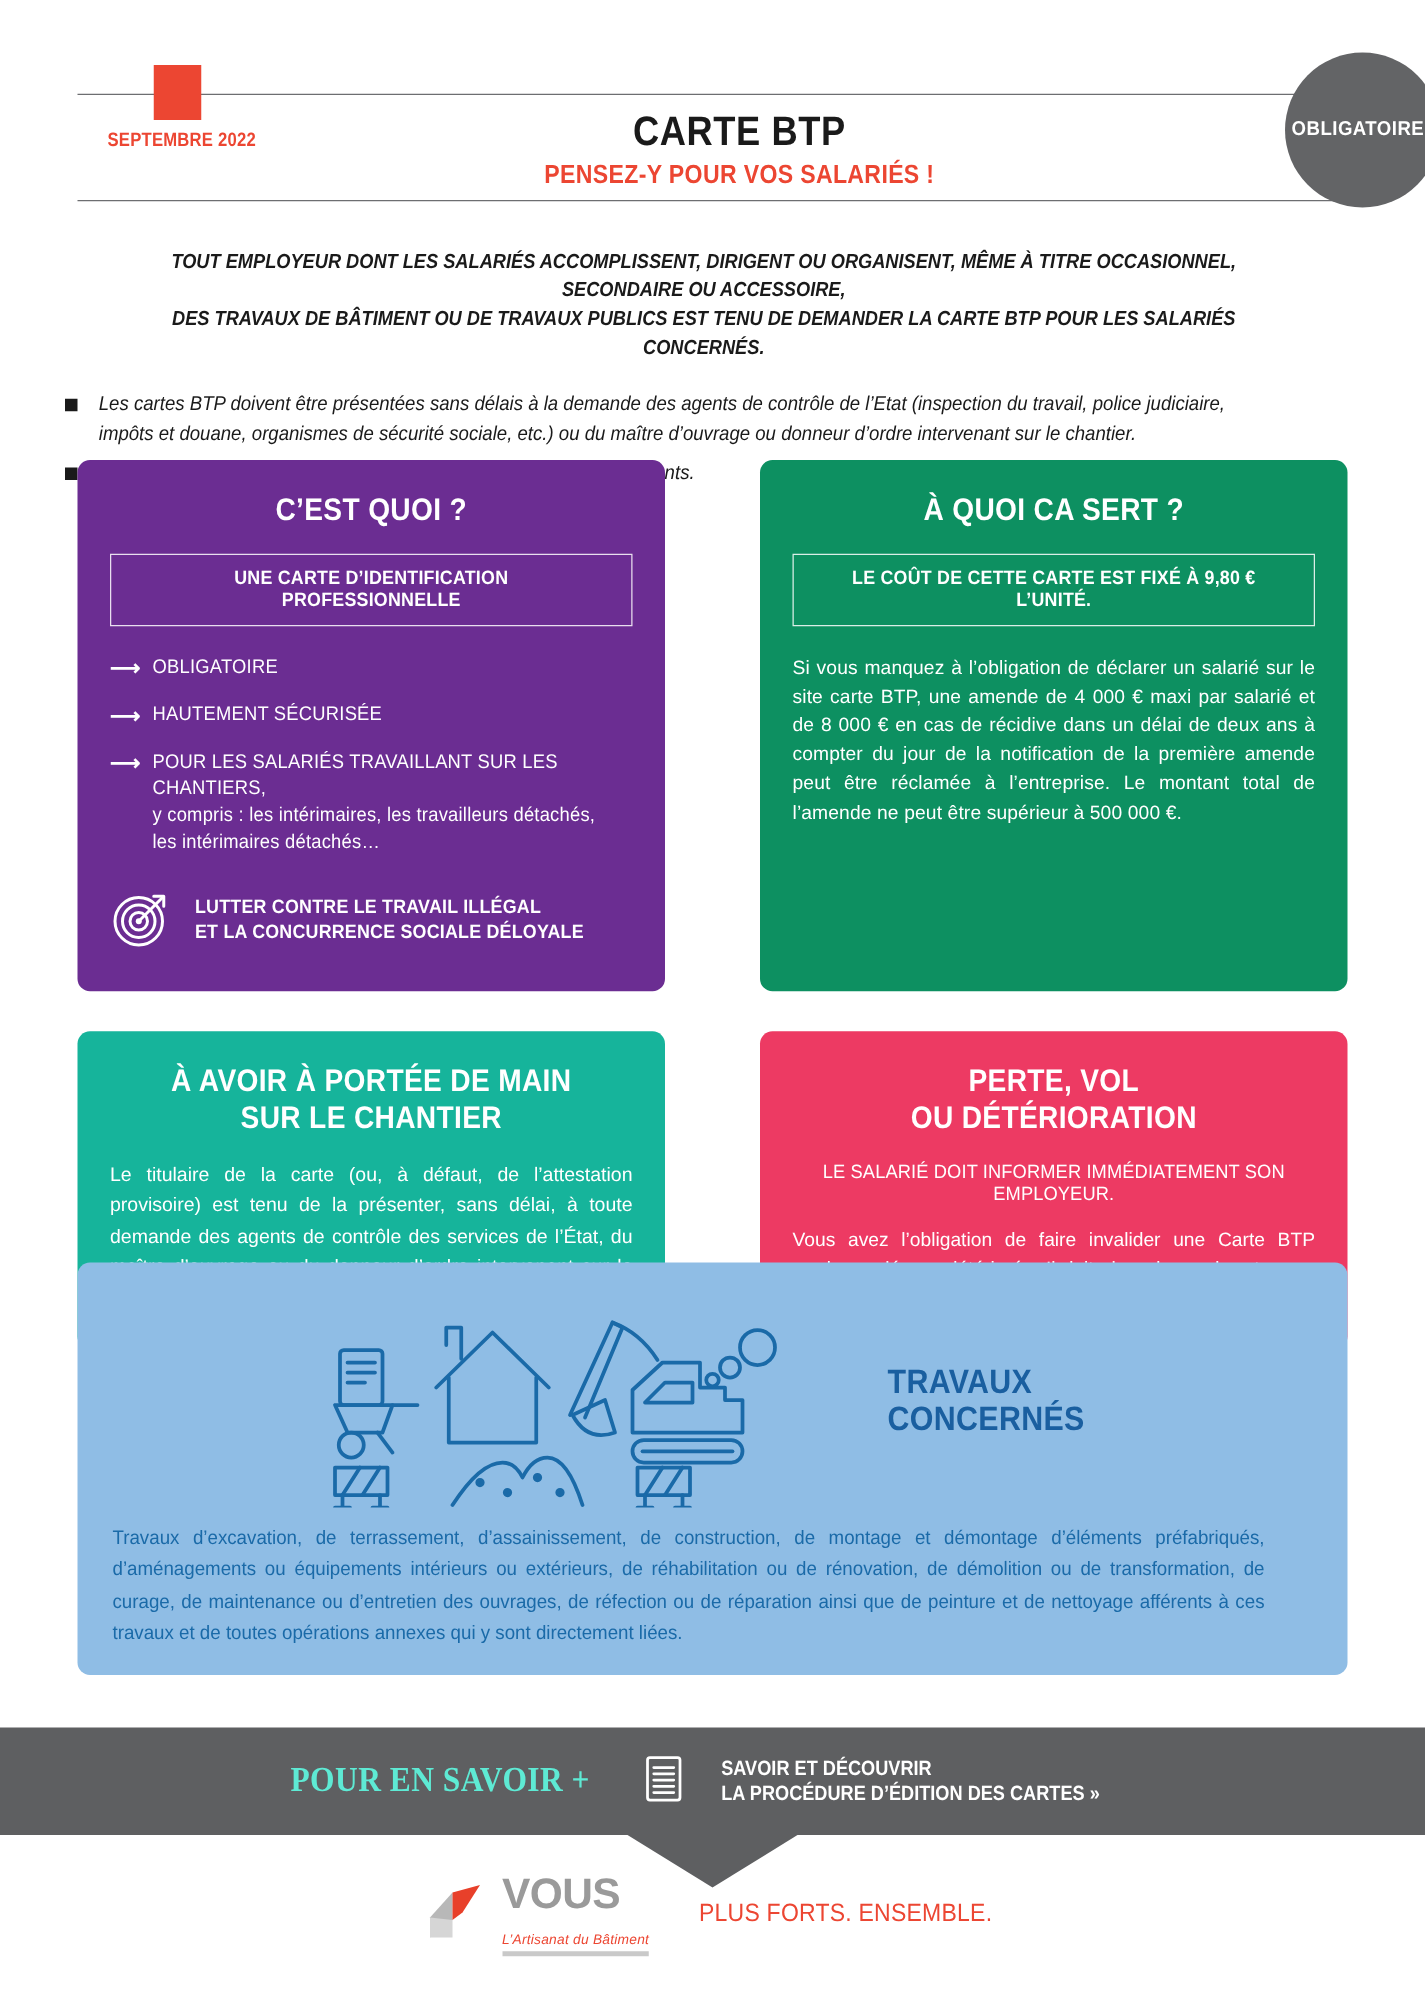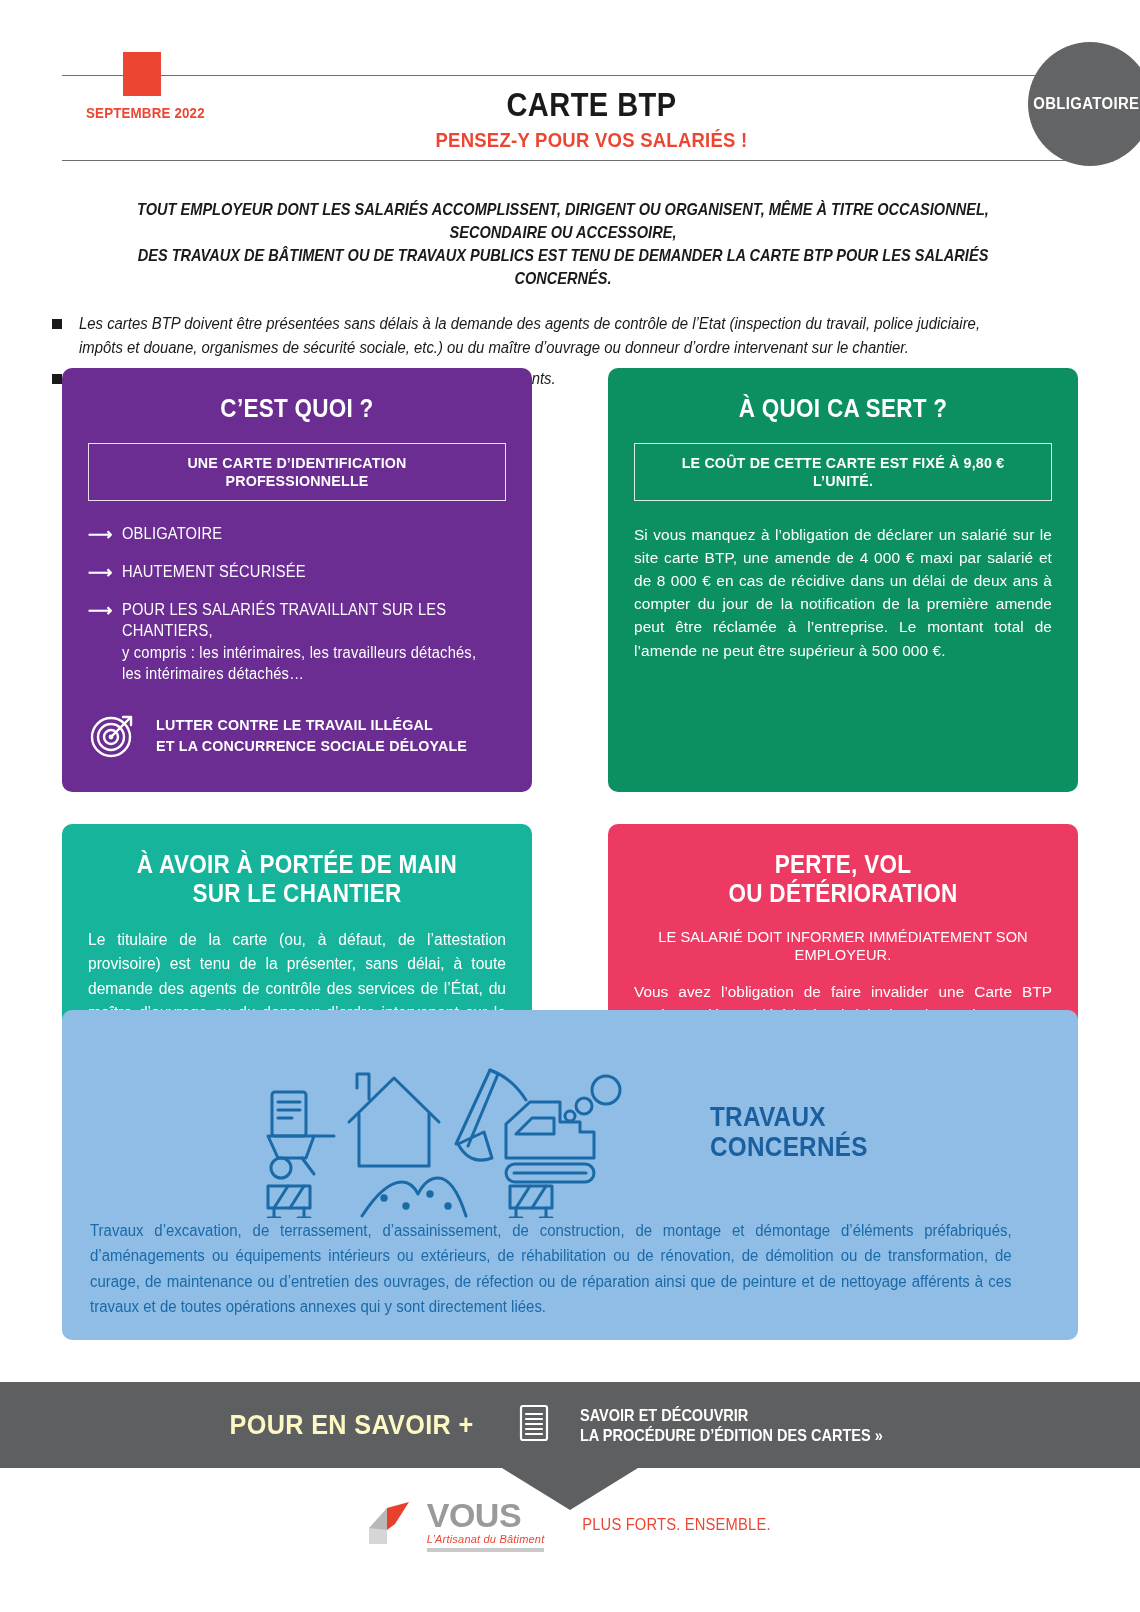--- a/index.html
+++ b/index.html
@@ -133,21 +133,21 @@
   .pink-lead > div { transform: scaleX(.95); }
   .pink-body { font-size: 15.4px; line-height: 1.5; text-align: justify; }
 
   
   .blue-panel {
     position: absolute; left: 62px; top: 1010px; width: 1016px; height: 330px;
     background: #8fbde5; border-radius: 10px; color: #1a6aa8;
   }
   .illus-row {
     display: flex; align-items: center; justify-content: center;
-    padding-top: 38px; gap: 26px;
+    padding-top: 26px; gap: 26px;
   }
   .travaux-label {
     font-size: 27px; font-weight: 700; line-height: 1.1;
     color: #1a5fa0; letter-spacing: .3px;
   }
   .travaux-label > div { transform: scaleX(.9); transform-origin: left center; }
   .blue-text {
     position: absolute; left: 28px; right: 28px; top: 208px;
     font-size: 15.6px; line-height: 1.62; color: #1a6aa8;
     text-align: justify;
@@ -157,21 +157,21 @@
   
   .footer-bar {
     position: absolute; left: 0; top: 1382px; width: 1140px; height: 86px;
     background: #5e5f61;
   }
   .footer-inner {
     display: flex; align-items: center; justify-content: center;
     height: 100%; gap: 30px;
   }
   .footer-cta {
-    font-size: 28px; font-weight: 700; color: #fef9c3; letter-spacing: .4px;
+    font-size: 28px; font-weight: 700; color: #5eead4; letter-spacing: .4px; font-family: Liberation Serif, serif;
   }
   .footer-cta span { display: inline-block; transform: scaleX(.9); }
   .footer-doc-ico { flex: 0 0 auto; }
   .footer-lines { color: #fff; font-size: 16.5px; font-weight: 700; line-height: 1.22; }
   .footer-lines > div { transform: scaleX(.88); transform-origin: left center; }
   .footer-notch {
     position: absolute; left: 50%; top: 1468px; transform: translateX(-50%);
     width: 0; height: 0;
     border-left: 68px solid transparent;
     border-right: 68px solid transparent;
@@ -187,25 +187,25 @@
   .capeb-word {
     display: flex; flex-direction: column; align-items: flex-start;
     margin-left: -4px;
   }
   .capeb-name {
     font-size: 34px; font-weight: 700; color: #9a9a9a;
     letter-spacing: -.5px; line-height: 1;
   }
   .capeb-tag {
     font-size: 11px; color: #ec4632; font-style: italic;
-    margin-top: 1px; letter-spacing: .2px;
+    margin-top: 14px; letter-spacing: .2px;
   }
   .capeb-rule { width: 100%; height: 4px; background: #c9c9c9; margin-top: 3px; }
   .plus-forts {
-    font-size: 16px; font-weight: 400; color: #ec4632; letter-spacing: .2px;
+    font-size: 20px; font-weight: 400; color: #ec4632; letter-spacing: .2px;
     margin-left: 16px;
   }
   .plus-forts span { display: inline-block; transform: scaleX(.92); }
 </style>
 </head>
 <body>
 
 <div class="page">
 
   <div class="header">

